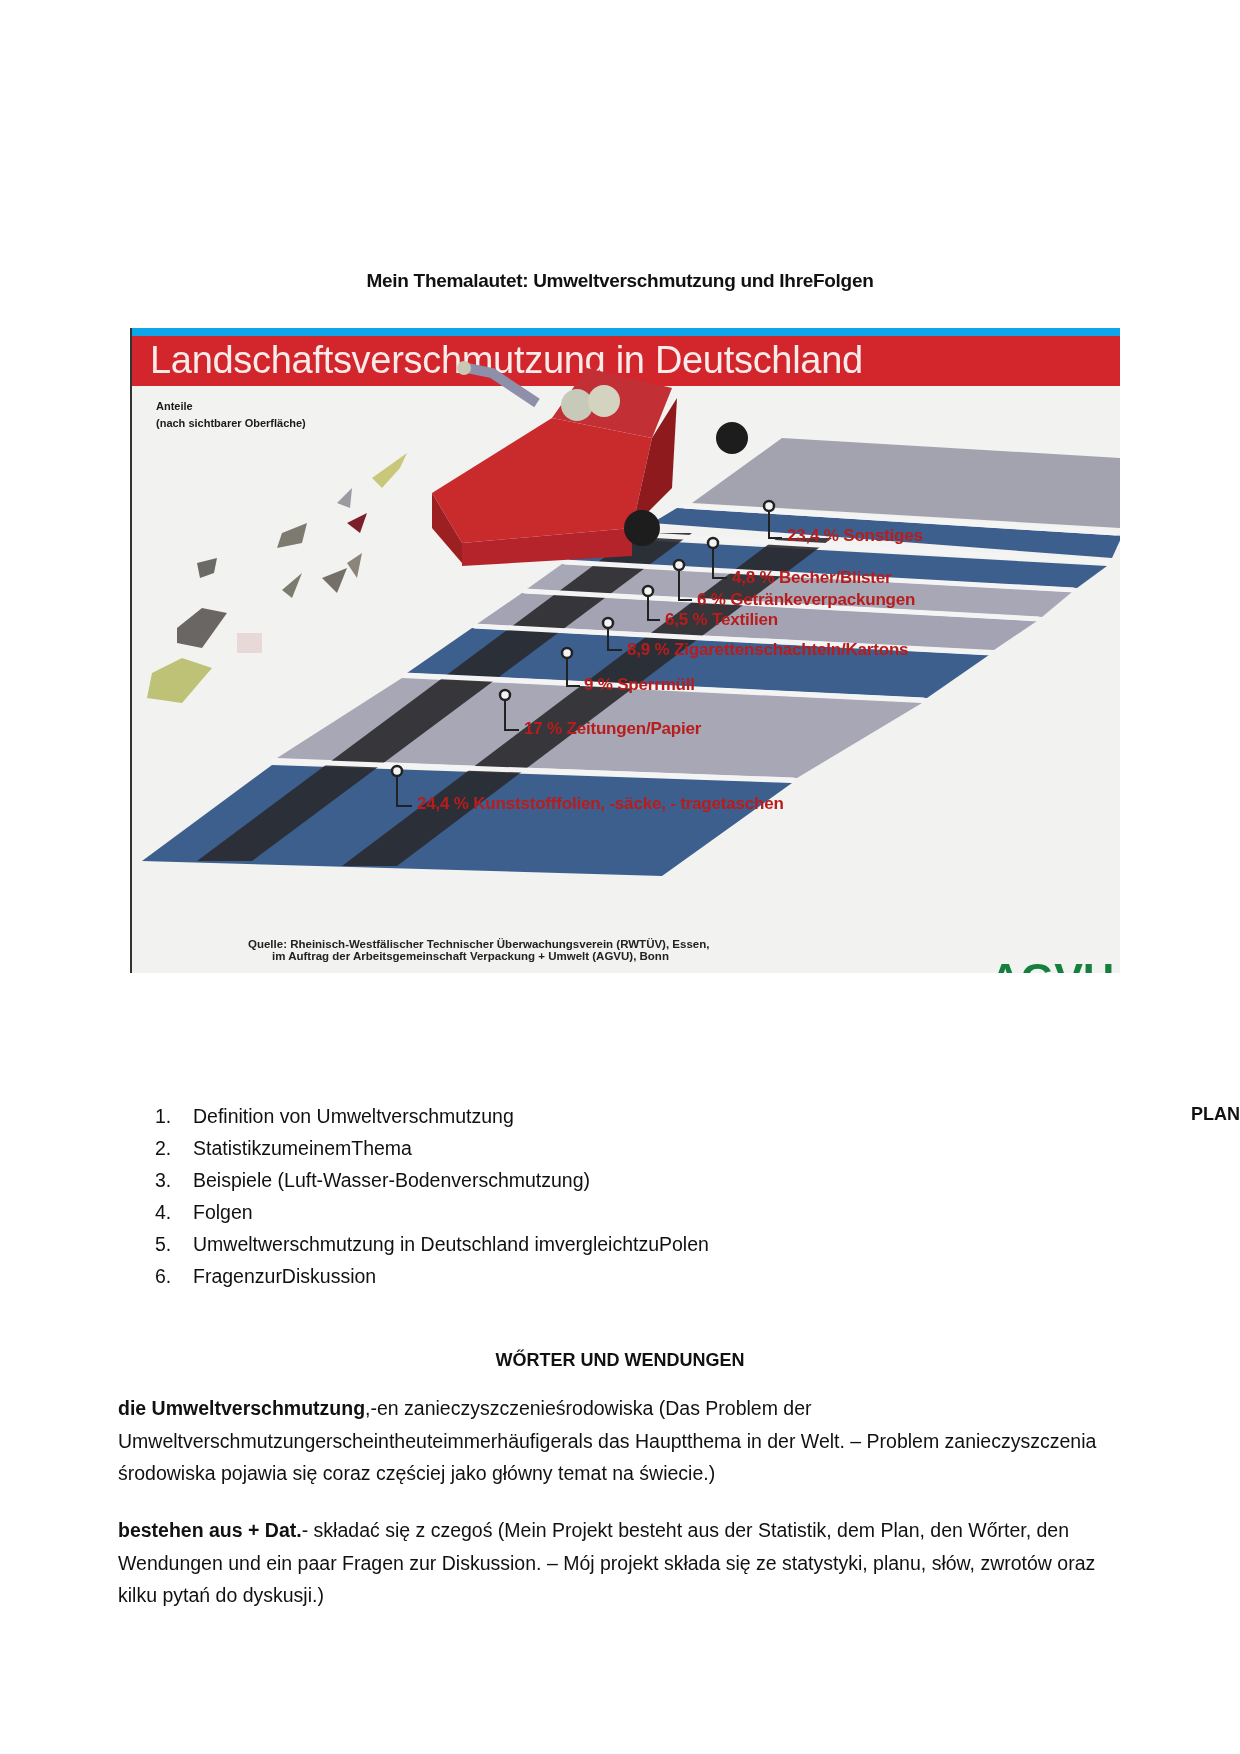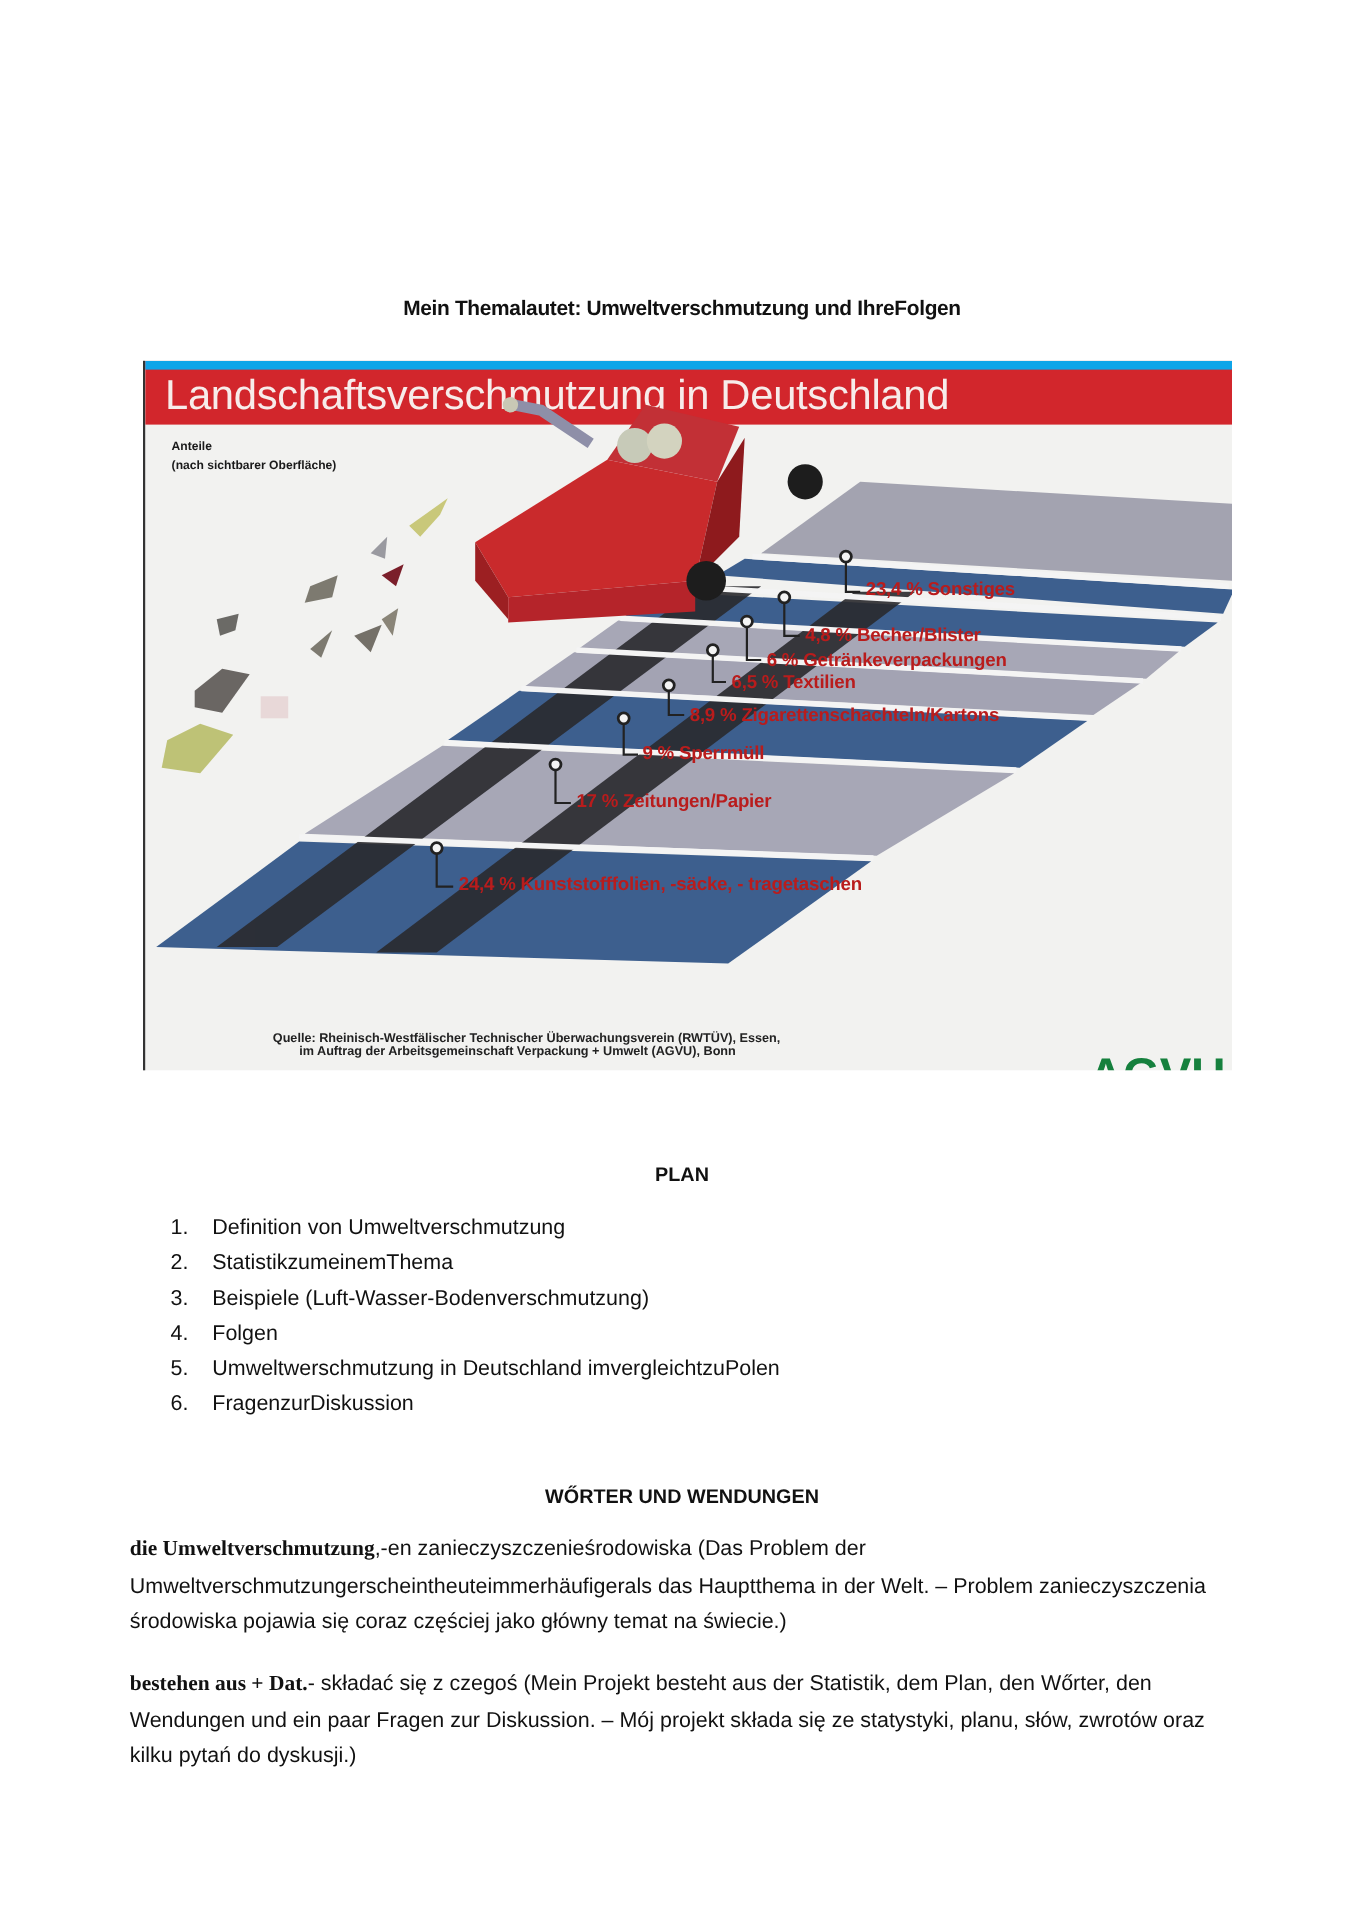--- a/index.html
+++ b/index.html
@@ -20,21 +20,21 @@
          letter-spacing: -0.2px; }
   .source { position: absolute; left: 116px; top: 610px; font-size: 11.5px; font-weight: bold;
             color: #222; line-height: 12px; }
   .source .l2 { padding-left: 24px; display: block; }
   .brand { position: absolute; right: 6px; top: 626px; font-size: 43px; font-weight: bold; color: #15803d; }
   .h2 { position: absolute; left: 0; width: 1240px; text-align: center; font-weight: bold; font-size: 18px; }
   .plan-list { position: absolute; left: 155px; top: 1100px; margin: 0; padding: 0; list-style: none; }
   .plan-list li { font-size: 19.5px; height: 32px; line-height: 32px; white-space: nowrap; }
   .plan-list .num { display: inline-block; width 36px; min-width: 38px; }
   .para { position: absolute; left: 118px; width: 980px; font-size: 19.5px; line-height: 32.5px; }
-  .para b { font-weight: bold; font-family: Liberation Serif, serif; }
+  .para b { font-weight: bold; }
 </style>
 </head>
 <body>
 
 <div class="doc-title">Mein Themalautet: Umweltverschmutzung und IhreFolgen</div>
 
 <div class="figure">
   <div class="fig-header">
     <div class="fig-title">Landschaftsverschmutzung in Deutschland</div>
   </div>
@@ -130,21 +130,21 @@
   <div class="lbl" style="left:392px; top:391px;">17 % Zeitungen/Papier</div>
   <div class="lbl" style="left:285px; top:466px;">24,4 %  Kunststofffolien, -säcke, - tragetaschen</div>
 
   <div class="source">
     <span>Quelle: Rheinisch-Westfälischer Technischer Überwachungsverein (RWTÜV), Essen,</span>
     <span class="l2">im Auftrag der Arbeitsgemeinschaft Verpackung + Umwelt (AGVU), Bonn</span>
   </div>
   <div class="brand">AGVU</div>
 </div>
 
-<div class="h2" style="top:1058px;">PLAN</div>
+<div class="h2" style="top:1104px;text-align:right;">PLAN</div>
 
 <ol class="plan-list">
   <li><span class="num">1.</span><span>Definition von Umweltverschmutzung</span></li>
   <li><span class="num">2.</span><span>StatistikzumeinemThema</span></li>
   <li><span class="num">3.</span><span>Beispiele (Luft-Wasser-Bodenverschmutzung)</span></li>
   <li><span class="num">4.</span><span>Folgen</span></li>
   <li><span class="num">5.</span><span>Umweltwerschmutzung in Deutschland imvergleichtzuPolen</span></li>
   <li><span class="num">6.</span><span>FragenzurDiskussion</span></li>
 </ol>
 

